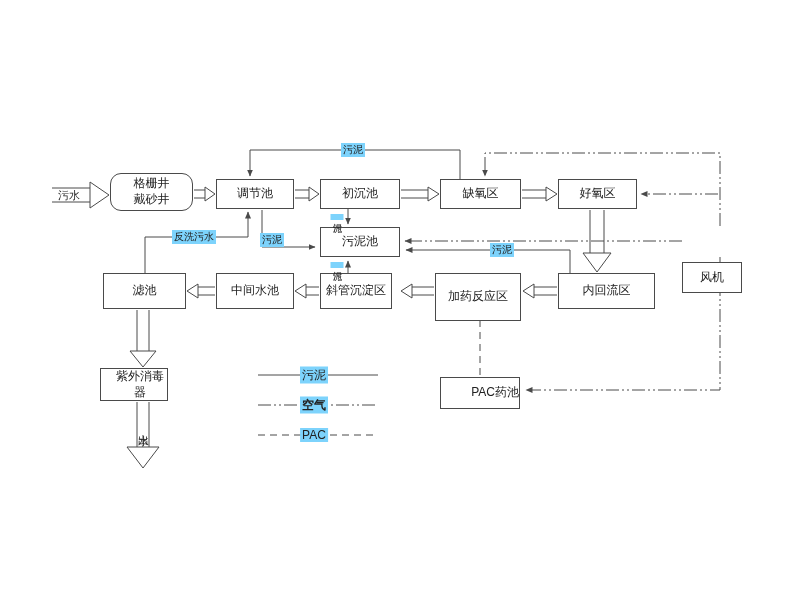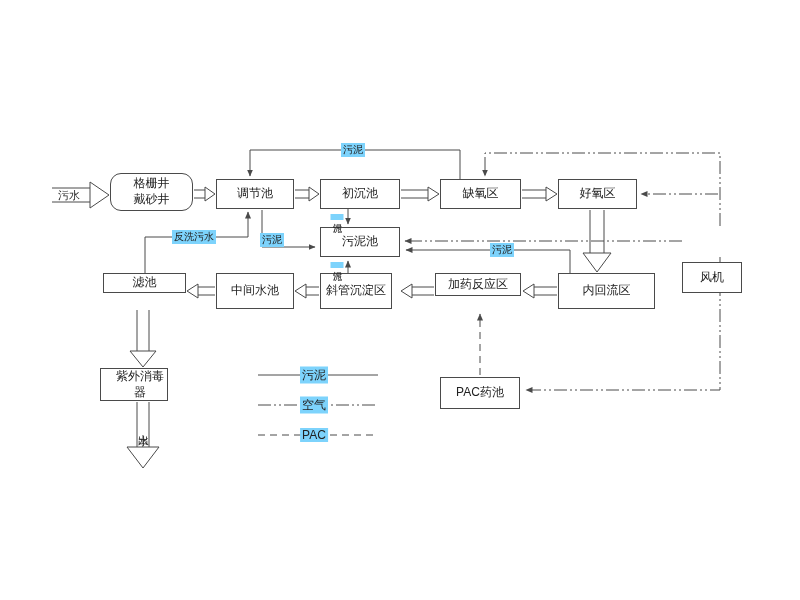--- a/index.html
+++ b/index.html
@@ -153,48 +153,48 @@
   </div>
   <div class="box" style="left:558px;top:179px;width:79px;height:30px;">
     <span class="box-label">好氧区</span>
   </div>
   <div class="box" style="left:682px;top:226px;width:60px;height:31px;margin-top:36px;">
     <span class="box-label">风机</span>
   </div>
   <div class="box" style="left:320px;top:227px;width:80px;height:30px;text-align:center;">
     <span class="box-label">污泥池</span>
   </div>
-  <div class="box" style="left:103px;top:273px;width:83px;height:20px;">
+  <div class="box" style="left:103px;top:273px;width:83px;height:36px;">
     <span class="box-label">滤池</span>
   </div>
   <div class="box" style="left:216px;top:273px;width:78px;height:36px;">
     <span class="box-label">中间水池</span>
   </div>
   <div class="box" style="left:320px;top:273px;width:72px;height:36px;">
     <span class="box-label">斜管沉淀区</span>
   </div>
-  <div class="box" style="left:435px;top:273px;width:86px;height:23px;">
+  <div class="box" style="left:435px;top:273px;width:86px;height:48px;">
     <span class="box-label">加药反应区</span>
   </div>
   <div class="box" style="left:558px;top:273px;width:97px;height:36px;">
     <span class="box-label">内回流区</span>
   </div>
   <div class="box" style="left:100px;top:368px;width:68px;height:33px;padding-left:12px;">
     <span class="box-label">紫外消毒器</span>
   </div>
-  <div class="box" style="left:440px;top:377px;width:80px;height:32px;">
+  <div class="box" style="left:440px;top:377px;width:80px;height:32px;justify-content:flex-end;">
     <span class="box-label">PAC药池</span>
   </div>
 
   <div class="lbl f11 nobg" style="left:69px;top:195px;">污水</div>
   <div class="lbl" style="left:353px;top:150px;">污泥</div>
   <div class="lbl" style="left:194px;top:237px;">反洗污水</div>
   <div class="lbl" style="left:272px;top:240px;">污泥</div>
   <div class="lbl v v9" style="left:337px;top:217px;">污泥</div>
   <div class="lbl v v9" style="left:337px;top:265px;">污泥</div>
   <div class="lbl" style="left:502px;top:250px;">污泥</div>
   <div class="lbl v f11 nobg" style="left:143px;top:426px;">出水</div>
 
   <div class="lbl f12" style="left:314px;top:375px;">污泥</div>
-  <div class="lbl f12" style="left:314px;top:405px;">空气</div>
+  <div class="lbl f12" style="left:314px;top:405px;font-weight:bold;">空气</div>
   <div class="lbl f12" style="left:314px;top:435px;">PAC</div>
 
 </div>
 
 </body></html>

